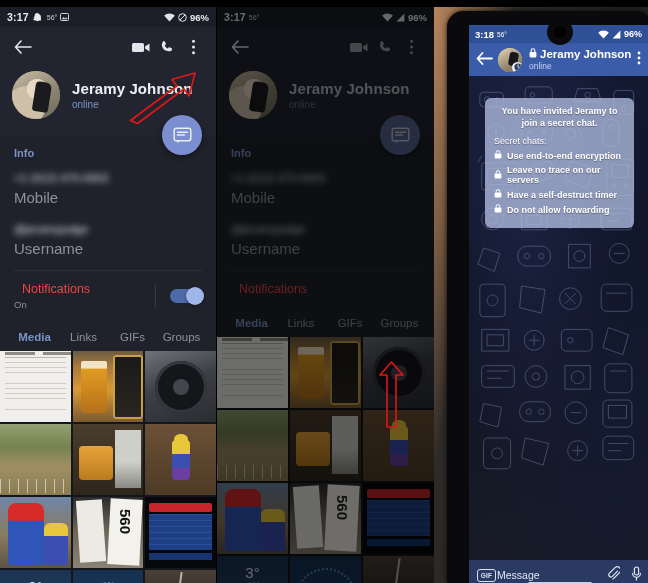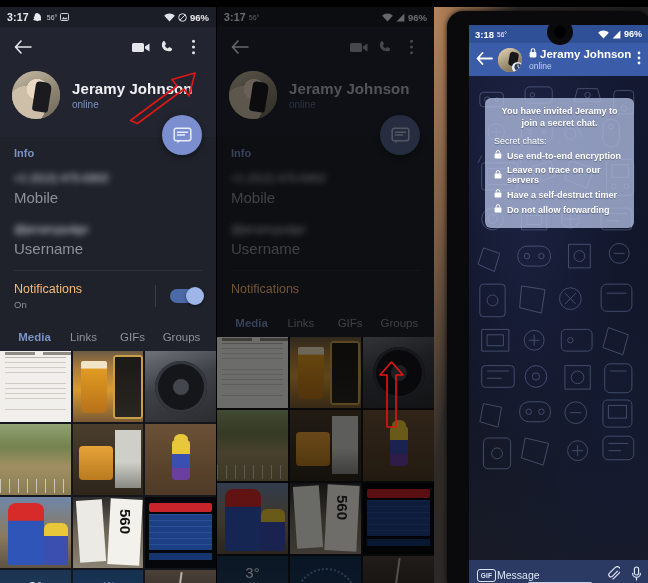--- a/index.html
+++ b/index.html
@@ -50,21 +50,21 @@
   
   .info { background:#1f222b; padding:10px 14px 0 14px; }
   .info-title { color:#7a93c4; font-size:11px; font-weight:bold; margin-bottom:9px; }
   .row { margin-bottom:13px; }
   .row .val { color:#e6e8ec; font-size:11.5px; }
   .row .sub { color:#8d919c; font-size:15px; margin-top:3px; }
   .blur { filter:blur(3.2px); display:inline-block; }
   .divider { height:1px; background:#2c303b; margin:0 0 11px 0; }
 
   .notif { display:flex; align-items:center; padding:0 0 14px 0; }
-  .notif .lbl { color:#fdba74; font-size:12.5px; }
+  .notif .lbl { color:#ef4444; font-size:12.5px;margin-left:8px; }
   .notif .sub { color:#8d919c; font-size:9.5px; margin-top:3px; }
   .notif .sp { flex:1; }
   .toggle { width:32px; height:14px; border-radius:8px; background:#4d6aa8; position:relative; }
   .toggle .knob { position:absolute; right:-2px; top:-2px; width:18px; height:18px;
                   border-radius:50%; background:#9fb6e8; box-shadow:0 1px 3px rgba(0,0,0,.5); }
   .vsep { width:1px; height:22px; background:#383c47; margin-right:14px; }
 
   
   .tabs { display:flex; background:#1f222b; padding:0 10px; }
   .tab { flex:1; text-align:center; padding:7px 0 8px 0; font-size:11.5px; color:#8d919c; }

